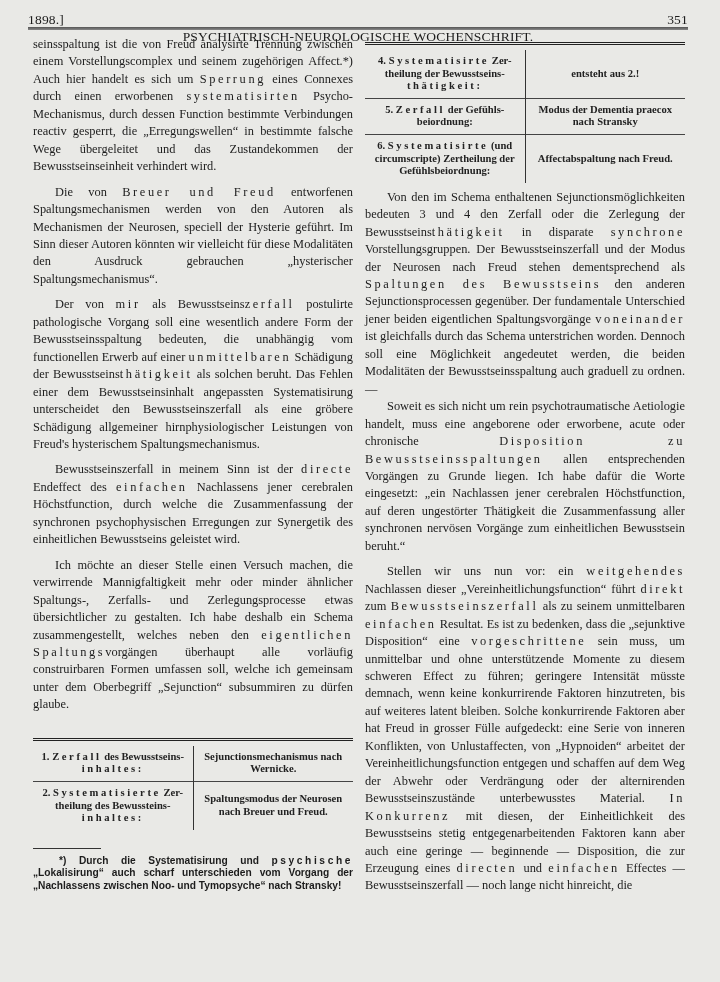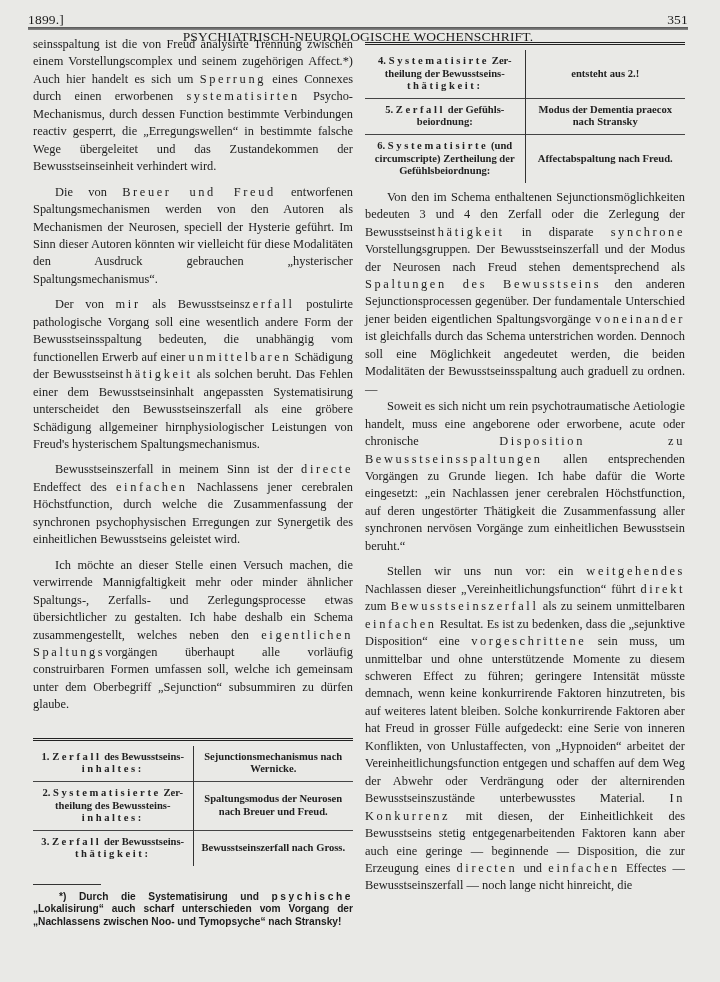--- a/index.html
+++ b/index.html
@@ -43,21 +43,21 @@
     font-size:10.2px; line-height:12.4px; font-weight:bold; text-align:justify;
   }
   .footnote .fi { display:inline-block; width:26px; }
 </style>
 </head>
 <body>
 
 <div class="page">
 
   <div class="header">
-    <span class="year">1899.]</span>
+    <span class="year">1898.]</span>
     <span class="journal">PSYCHIATRISCH-NEUROLOGISCHE WOCHENSCHRIFT.</span>
     <span class="pno">351</span>
   </div>
   <div class="header-rule"></div>
 
   <div class="col left">
     <p style="margin-top:2px"><span>seinsspaltung ist die von Freud analysirte Trennung zwischen einem Vorstellungscomplex und seinem zugehörigen Affect.*) Auch hier handelt es sich um </span><span class="sp">Sperrung</span><span> eines Connexes durch einen erworbenen </span><span class="sp">systematisirten</span><span> Psycho-Mechanismus, durch dessen Function bestimmte Verbindungen reactiv gesperrt, die „Erregungswellen“ in bestimmte falsche Wege übergeleitet und das Zustandekommen der Bewusstseinseinheit verhindert wird.</span></p>
     <div class="gap"></div>
     <p class="indent"><span>Die von </span><span class="sp">Breuer und Freud</span><span> entworfenen Spaltungsmechanismen werden von den Autoren als Mechanismen der Neurosen, speciell der Hysterie geführt. Im Sinn dieser Autoren könnten wir vielleicht für diese Modalitäten den Ausdruck gebrauchen „hysterischer Spaltungsmechanismus“.</span></p>
     <div class="gap"></div>
@@ -71,24 +71,20 @@
     <div class="schema-top"></div>
     <table class="schema">
       <tbody>
           <tr>
         <td class="l"><span>1. </span><span class="sp">Zerfall</span><span> des Bewusstseins-</span><br><span class="sp">inhaltes:</span></td>
         <td>Sejunctionsmechanismus nach Wernicke.</td>
       </tr>
       <tr>
         <td class="l"><span>2. </span><span class="sp">Systematisierte</span><span> Zer-theilung des Bewussteins-</span><br><span class="sp">inhaltes:</span></td>
         <td>Spaltungsmodus der Neurosen nach Breuer und Freud.</td>
-      </tr>
-      <tr>
-        <td class="l"><span>3. </span><span class="sp">Zerfall</span><span> der Bewusstseins-</span><br><span class="sp">thätigkeit:</span></td>
-        <td>Bewusstseinszerfall nach Gross.</td>
       </tr>
     </tbody>
       </table>
 
     <div class="footnote-rule"></div>
     <p class="footnote"><span class="fi"></span><span>*) Durch die Systematisirung und </span><span class="sp">psychische</span><span> „Lokalisirung“ auch scharf unterschieden vom Vorgang der „Nachlassens zwischen Noo- und Tymopsyche“ nach Stransky!</span></p>
   </div>
 
   <div class="col right">
     <div style="height:8px"></div>

